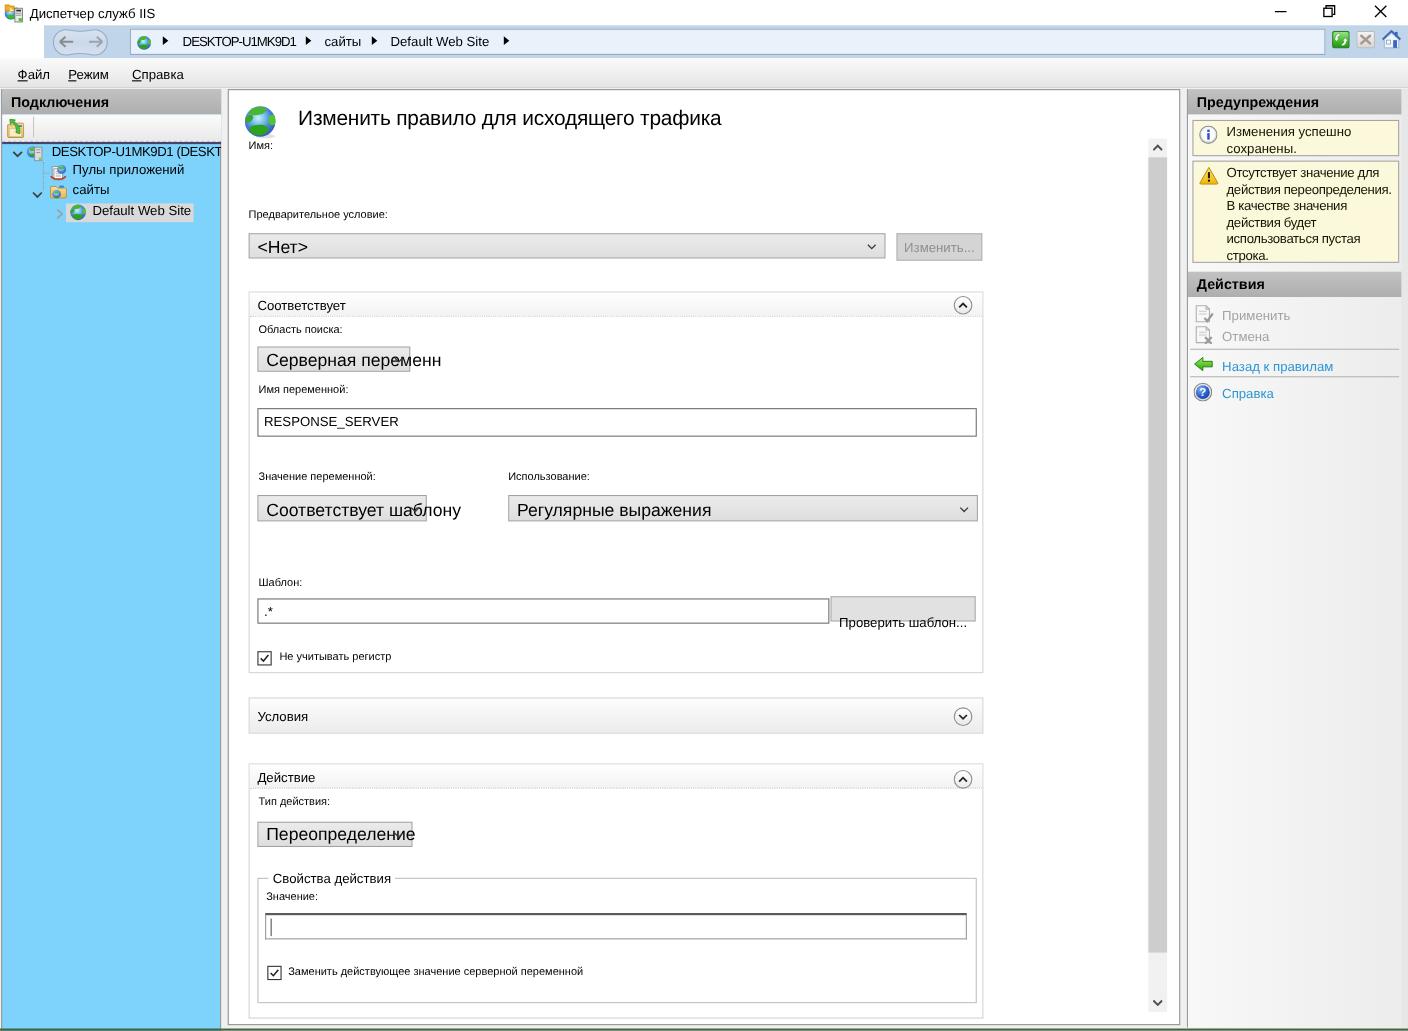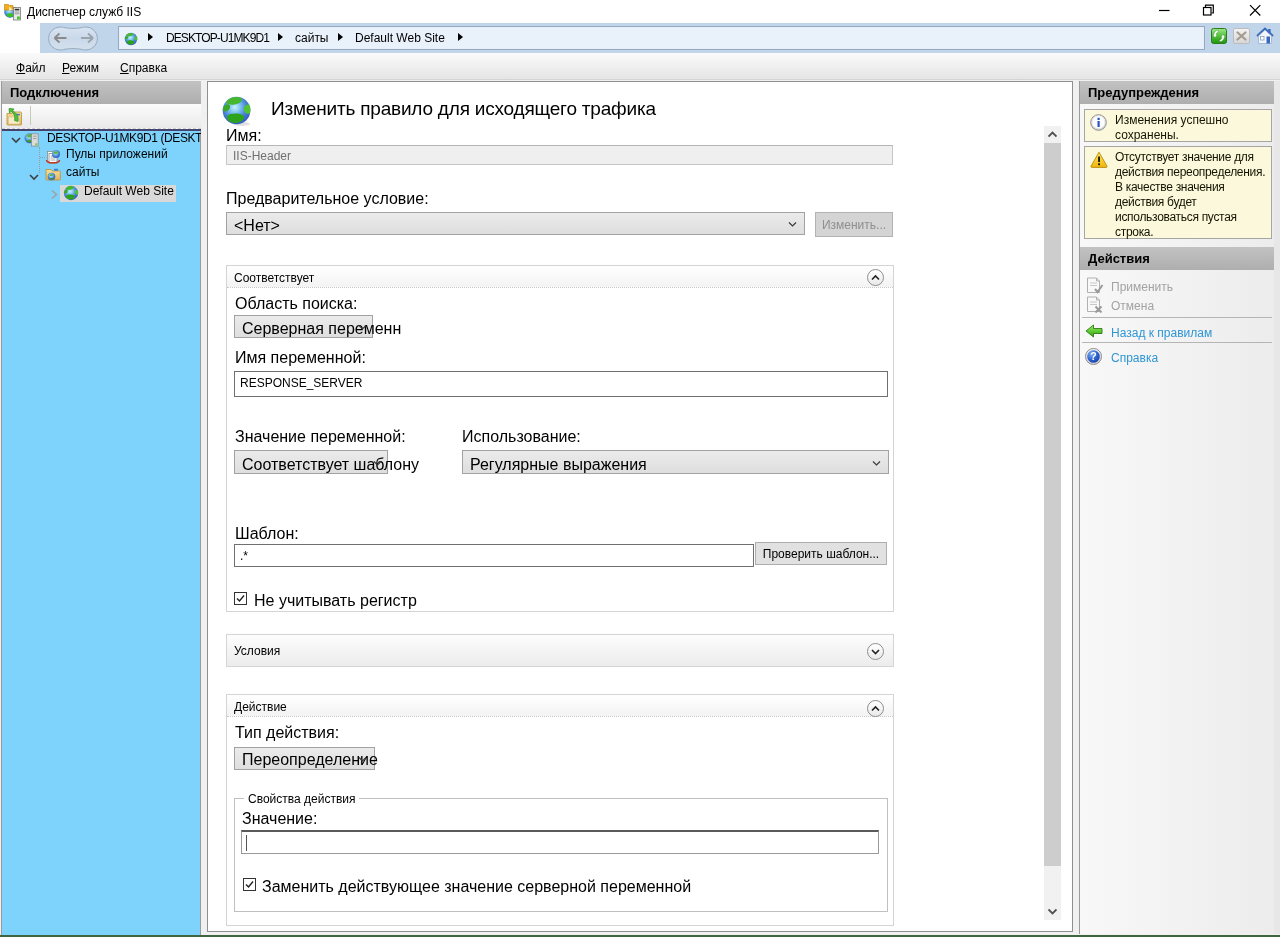--- a/index.html
+++ b/index.html
@@ -33,21 +33,21 @@
 #lpanel { left:1px; top:1px; width:200px; height:868px; background:#7dd3fc; border-right:1px solid #9a9a9a; border-left:1px solid #9a9a9a; }
 #lhead { left:0; top:0; width:199px; }
 #ltoolbar { left:0; top:23px; width:199px; height:25px; background:linear-gradient(#fcfcfc,#e9e9e9); border-bottom:1px dashed #cfcfcf; }
 #lnavy { left:0; top:48px; width:199px; height:2px; background:#44446e; }
 .trow { font-size:12px; white-space:nowrap; }
 .dot { border-left:1px dotted #9a9a9a; width:0; }
 .doth { border-top:1px dotted #9a9a9a; height:0; }
 
 
 #cpanel { left:207px; top:1px; width:866px; height:851px; background:#fff; border:1px solid #8f8f8f; }
-.lbl { font-size:16px; white-space:nowrap; }
+.lbl { font-size:10px; white-space:nowrap; }
 .combo { background:linear-gradient(#ebebeb,#dedede); border:1px solid #a2a2a2; font-size:16px; }
 .combo .ct { position:absolute; left:7px; top:4px; white-space:nowrap; }
 .chev { position:absolute; width:9px; height:9px; }
 .input { background:#fff; border:1px solid #707070; font-size:12px; }
 .groupbox { border:1px solid #d4d4d4; background:#fff; }
 .gbhead { position:absolute; left:0; top:0; right:0; height:22px; background:linear-gradient(#ffffff,#f3f3f3); border-bottom:1px dotted #c8c8c8; }
 .gbtitle { position:absolute; left:7px; top:5px; font-size:12px; }
 .circbtn { position:absolute; width:17px; height:17px; border-radius:50%; border:1px solid #8e8e8e; background:linear-gradient(#ffffff,#e9e9e9); }
 .cb { width:13px; height:13px; border:1px solid #333; background:#fff; }
 
@@ -257,23 +257,20 @@
     </div>
 
     <div class="abs" id="cpanel">
       <svg class="abs" style="left:13px;top:13px" width="31" height="31" viewBox="0 0 32 32">
           <ellipse cx="21" cy="29.8" rx="9" ry="2.1" fill="#e0e0e0"></ellipse>
           <use href="#globe"></use>
         </svg>
       <div class="abs" style="left:63px;top:16px;font-size:19px;letter-spacing:-0.2px">Изменить правило для исходящего трафика</div>
 
       <div class="abs lbl" style="left:18px;top:45px">Имя:</div>
-      <div class="abs" style="left:18px;top:63px;width:667px;height:20px;background:#efefef;border:1px solid #c6c6c6;border-top-color:#b5b5b5;color:#6f6f6f;font-size:12px">
-          <span style="position:absolute;left:6px;top:3px">IIS-Header</span>
-        </div>
 
       <div class="abs lbl" style="left:18px;top:108px">Предварительное условие:</div>
       <div class="abs combo" style="left:18px;top:130px;width:579px;height:23px">
           <span class="ct">&lt;Нет&gt;</span>
         <svg class="chev" style="right:7px;top:7px" viewBox="0 0 9 9">
             <path d="M1,2.5 L4.5,6 L8,2.5" fill="none" stroke="#3a3a3a" stroke-width="1.2"></path>
           </svg>
       </div>
       <div class="abs" style="left:607px;top:130px;width:78px;height:25px;background:#d4d4d4;border:1px solid #b3b3b3;color:#8f8f8f;font-size:12px;text-align:center;padding-top:5px">Изменить...</div>
 
@@ -311,21 +308,21 @@
             <span class="ct" style="top:5px">Регулярные выражения</span>
           <svg class="chev" style="right:7px;top:8px" viewBox="0 0 9 9">
               <path d="M1,2.5 L4.5,6 L8,2.5" fill="none" stroke="#3a3a3a" stroke-width="1.2"></path>
             </svg>
         </div>
 
         <div class="abs lbl" style="left:8px;top:259px">Шаблон:</div>
         <div class="abs input" style="left:7px;top:278px;width:520px;height:23px">
             <span style="position:absolute;left:5px;top:4px">.*</span>
           </div>
-        <div class="abs" style="left:528px;top:276px;width:132px;height:23px;background:#e1e1e1;border:1px solid #adadad;font-size:12px;text-align:center;padding-top:4px">Проверить шаблон...</div>
+        <div class="abs" style="left:528px;top:276px;width:132px;height:23px;background:#e1e1e1;border:1px solid #adadad;font-size:12px;text-align:center;padding-top:16px">Проверить шаблон...</div>
 
         <div class="abs cb" style="left:7px;top:326px">
           <svg class="abs" style="left:1px;top:1px" width="9" height="9" viewBox="0 0 9 9">
               <path d="M1,4.5 L3.5,7 L8,1.5" fill="none" stroke="#222" stroke-width="1.4"></path>
             </svg>
         </div>
         <div class="abs lbl" style="left:27px;top:326px">Не учитывать регистр</div>
       </div>
 
       <div class="abs groupbox" style="left:18px;top:552px;width:668px;height:33px;background:linear-gradient(#fdfdfd,#ececec)">

